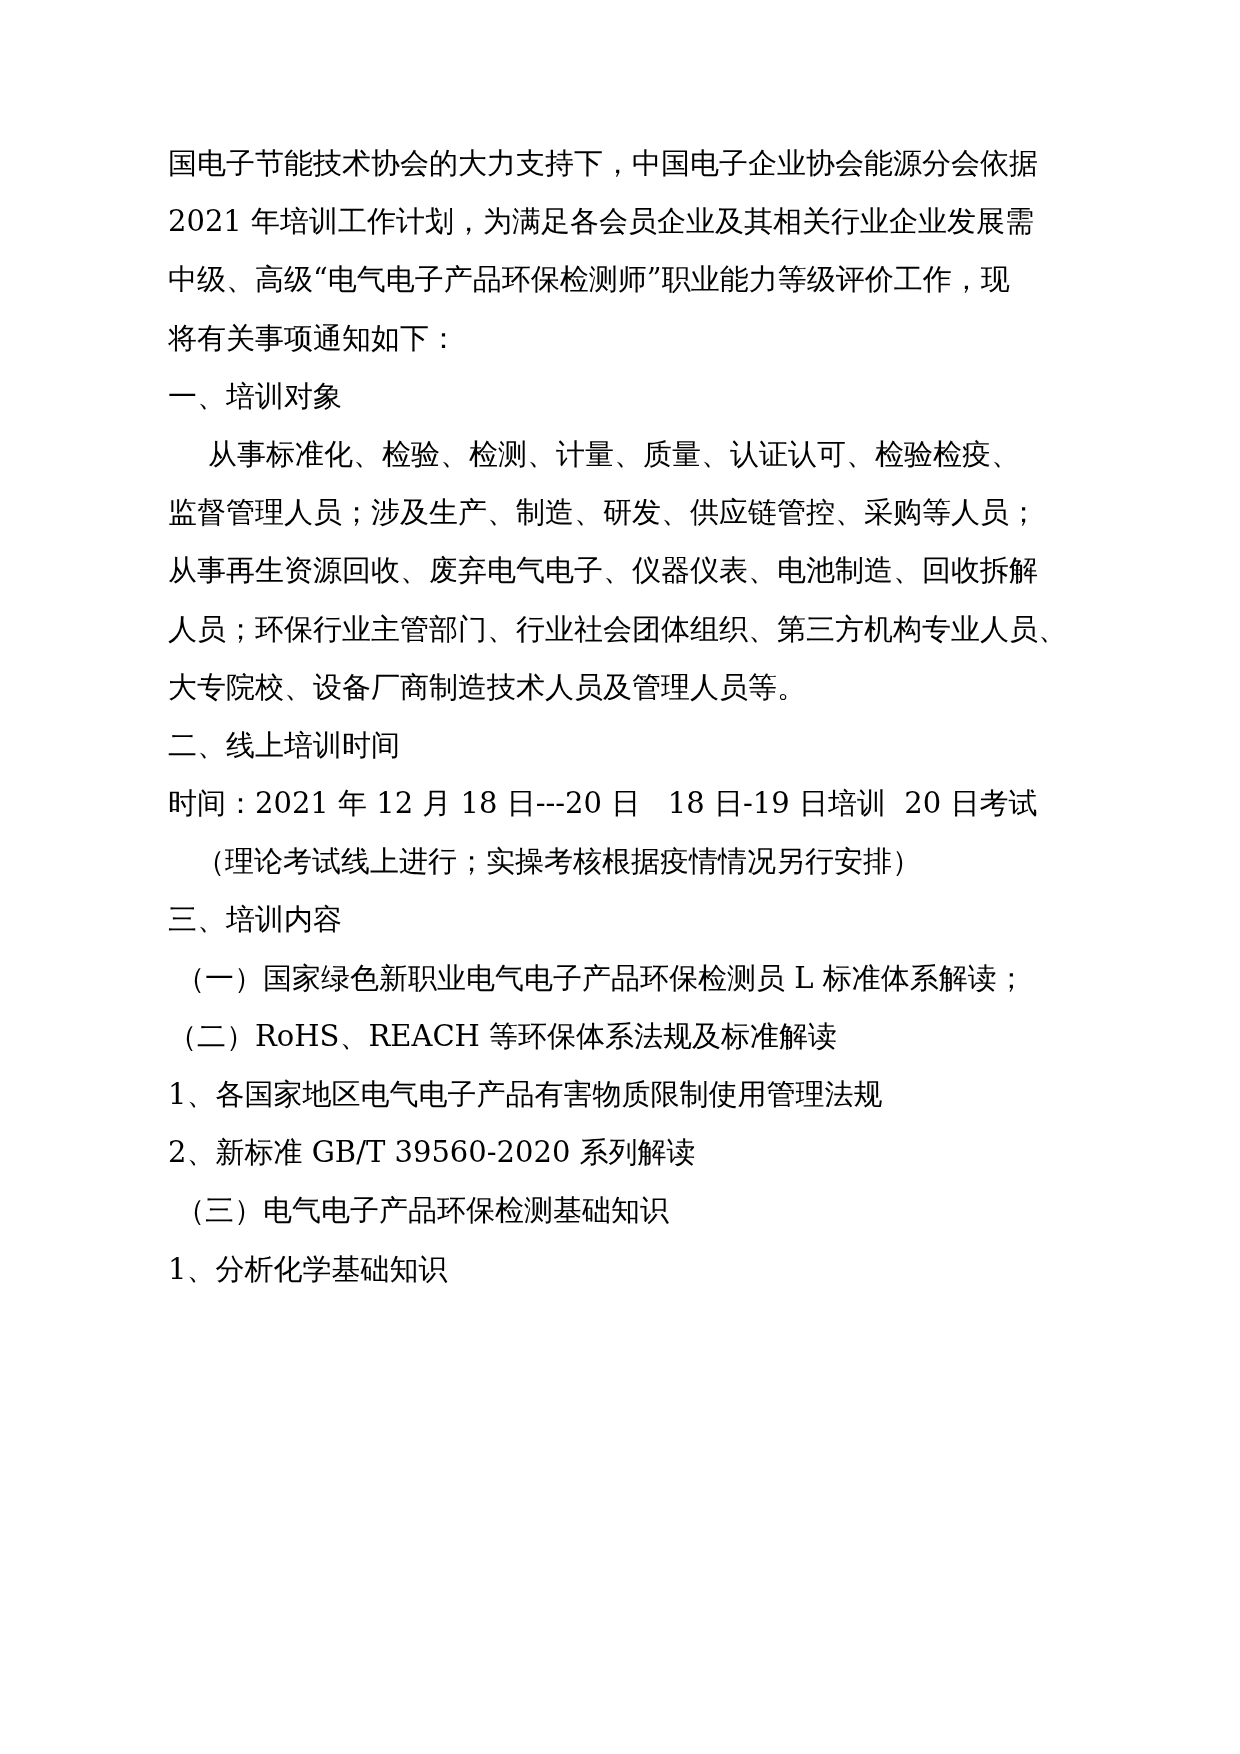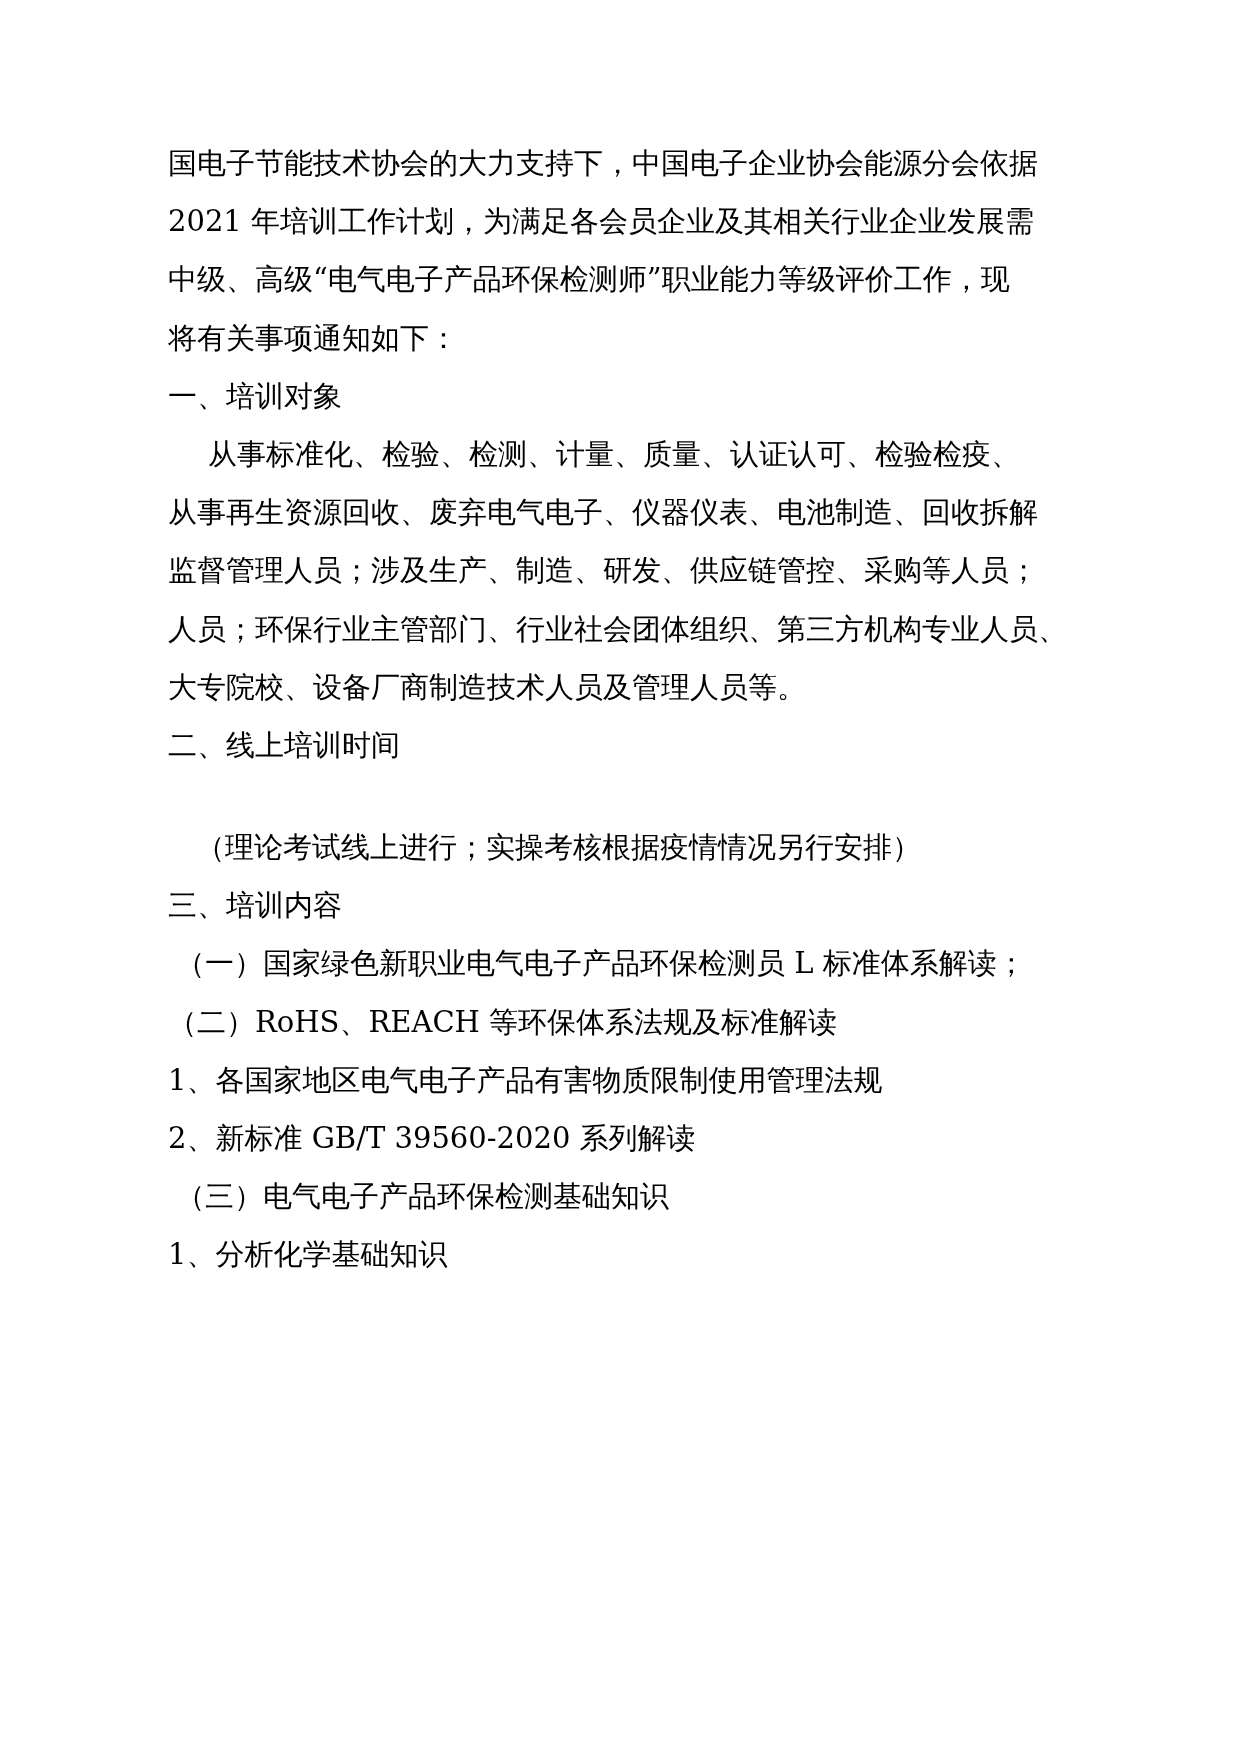--- a/index.html
+++ b/index.html
@@ -24,29 +24,30 @@
 <div class="page">
   <div class="line">国电子节能技术协会的大力支持下，中国电子企业协会能源分会依据</div>
   <div class="line">2021 年培训工作计划，为满足各会员企业及其相关行业企业发展需</div>
   <div class="line">中级、高级“电气电子产品环保检测师”职业能力等级评价工作，现</div>
   <div class="line left">将有关事项通知如下：</div>
 
   <div class="line left bold">
     <span>一、</span><span>培训对象</span>
   </div>
   <div class="line indent">从事标准化、检验、检测、计量、质量、认证认可、检验检疫、</div>
+  <div class="line">监督管理人员；涉及生产、制造、研发、供应链管控、采购等人员；</div>
   <div class="line">从事再生资源回收、废弃电气电子、仪器仪表、电池制造、回收拆解</div>
-  <div class="line">监督管理人员；涉及生产、制造、研发、供应链管控、采购等人员；</div>
   <div class="line">人员；环保行业主管部门、行业社会团体组织、第三方机构专业人员、</div>
   <div class="line left">大专院校、设备厂商制造技术人员及管理人员等。</div>
 
   <div class="line left bold">
     <span>二、</span><span>线上培训时间</span>
   </div>
-  <div class="line left indent-s" style="padding-left: 28px; margin-top: 44px;">（理论考试线上进行；实操考核根据疫情情况另行安排）</div>
+  <div class="line left" style="white-space: pre;">时间：2021 年 12 月 18 日---20 日   18 日-19 日培训  20 日考试</div>
+  <div class="line left indent-s" style="padding-left: 28px;">（理论考试线上进行；实操考核根据疫情情况另行安排）</div>
 
   <div class="line left">
     <span>三、</span><span class="bold">培训内容</span>
   </div>
   <div class="line left indent-s">
     <span class="bold">（一）</span><span>国家绿色新职业电气电子产品环保检测员 L 标准体系解读；</span>
   </div>
   <div class="line left">（二）RoHS、REACH 等环保体系法规及标准解读</div>
   <div class="line left">1、各国家地区电气电子产品有害物质限制使用管理法规</div>
   <div class="line left">2、新标准 GB/T 39560-2020 系列解读</div>

